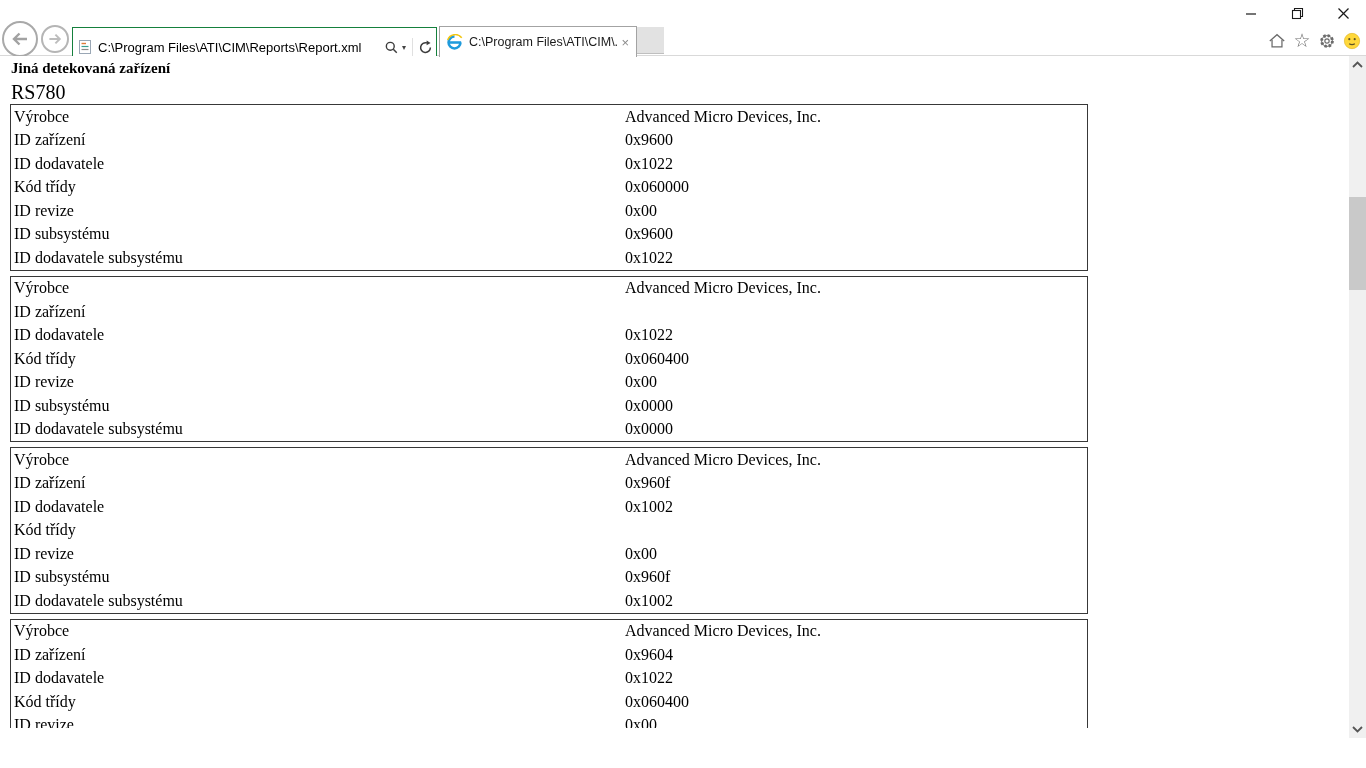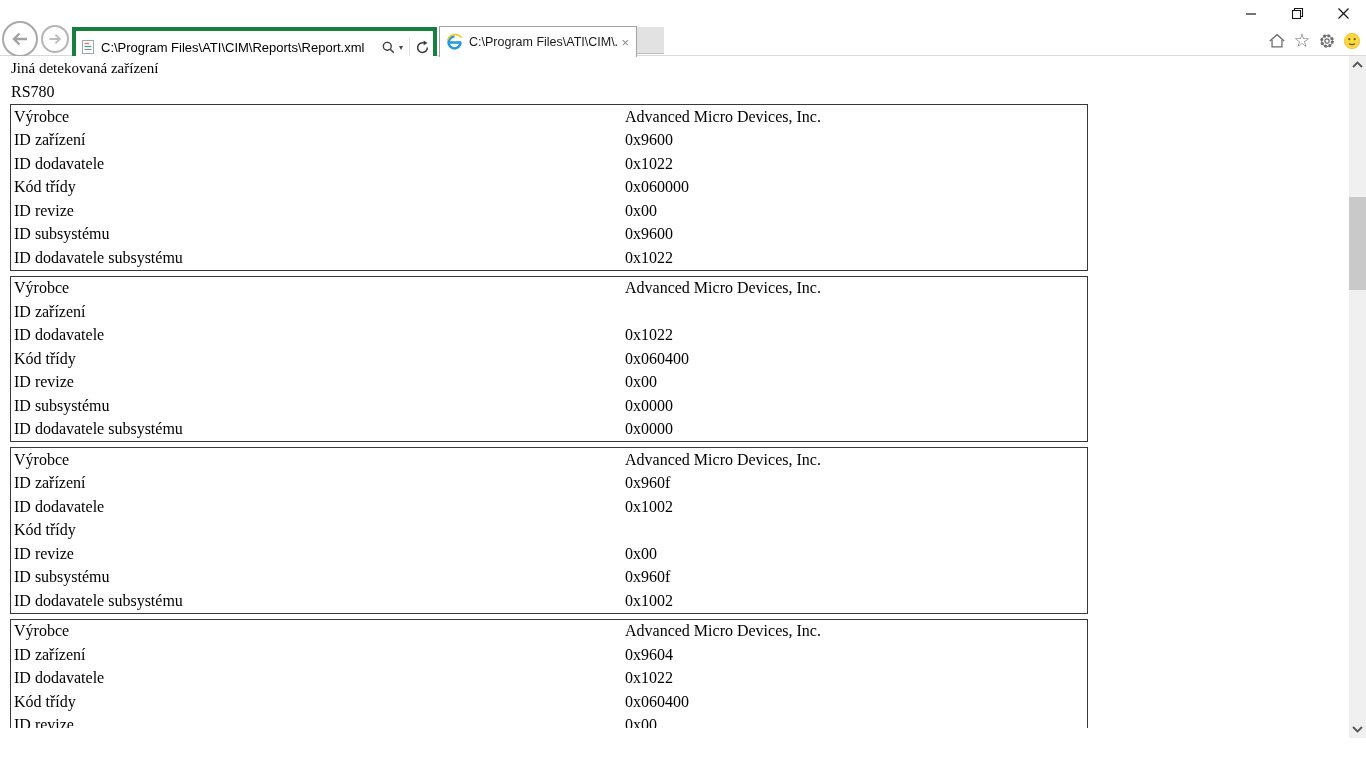--- a/index.html
+++ b/index.html
@@ -20,21 +20,21 @@
   }
   .nav-circle {
     position: absolute; border-radius: 50%; background: #fff;
     display: flex; align-items: center; justify-content: center;
   }
   .back-btn  { left: 2px;  top: 21px; width: 36px; height: 36px; border: 2px solid #a9a9a9; }
   .fwd-btn   { left: 41px; top: 25px; width: 28px; height: 28px; border: 2px solid #b5b5b5; }
 
   .address-bar {
     position: absolute; left: 72px; top: 27px; width: 365px; height: 40px;
-    border: 4px solid #15803d; background: #fff; display: flex; align-items: center;
+    border: 1px solid #15803d; background: #fff; display: flex; align-items: center;
   }
   .page-icon { margin: 0 5px 0 4px; display: flex; }
   .url-text {
     flex: 1; font-size: 13px; color: #000; white-space: nowrap; overflow: hidden;
   }
   .ab-icon { display: flex; align-items: center; padding: 0 3px; height: 100%; }
   .ab-caret { font-size: 8px; color: #444; padding: 0 4px 0 0; }
   .ab-sep { width: 1px; height: 18px; background: #e0e0e0; margin: 0 2px; }
 
   .tab {
@@ -57,24 +57,24 @@
   .ba-icon { width: 18px; height: 18px; display: flex; align-items: center; justify-content: center; }
   .star-glyph { font-size: 19px; color: #6b6b6b; line-height: 18px; }
 
   
   .viewport {
     position: absolute; top: 56px; left: 0; width: 1349px; height: 672px;
     overflow: hidden; background: #fff;
     font-family: "Liberation Serif", serif; color: #000;
   }
   .doc-heading {
-    margin: 4px 0 0 11px; font-size: 15px; font-weight: normal; line-height: 17px;
+    margin: 4px 0 0 11px; font-size: 15px; font-weight: bold; line-height: 17px;
   }
   .doc-sub {
-    margin: 7px 0 0 11px; font-size: 16px; line-height: 16px;
+    margin: 7px 0 0 11px; font-size: 20px; line-height: 16px;
   }
   .tables-host { margin-top: 4px; }
   .report-table {
     width: 1078px; margin-left: 10px; margin-bottom: 5px;
     border: 1px solid #383838; background: #fff;
   }
   .report-table:last-child { height: 185px; margin-bottom: 0; }
   .trow { display: flex; align-items: center; height: 23.5px; font-size: 16px; }
   .tlabel { flex: 0 0 614px; padding-left: 3px; white-space: nowrap; }
   .tvalue { flex: 1; white-space: nowrap; }

